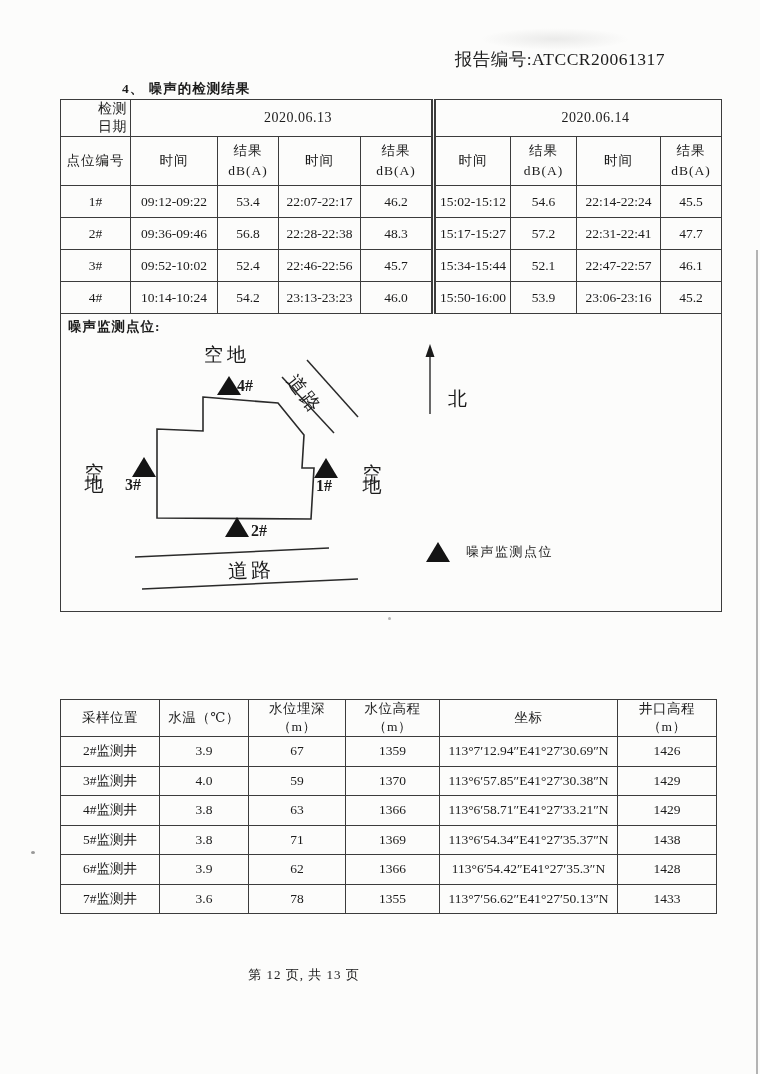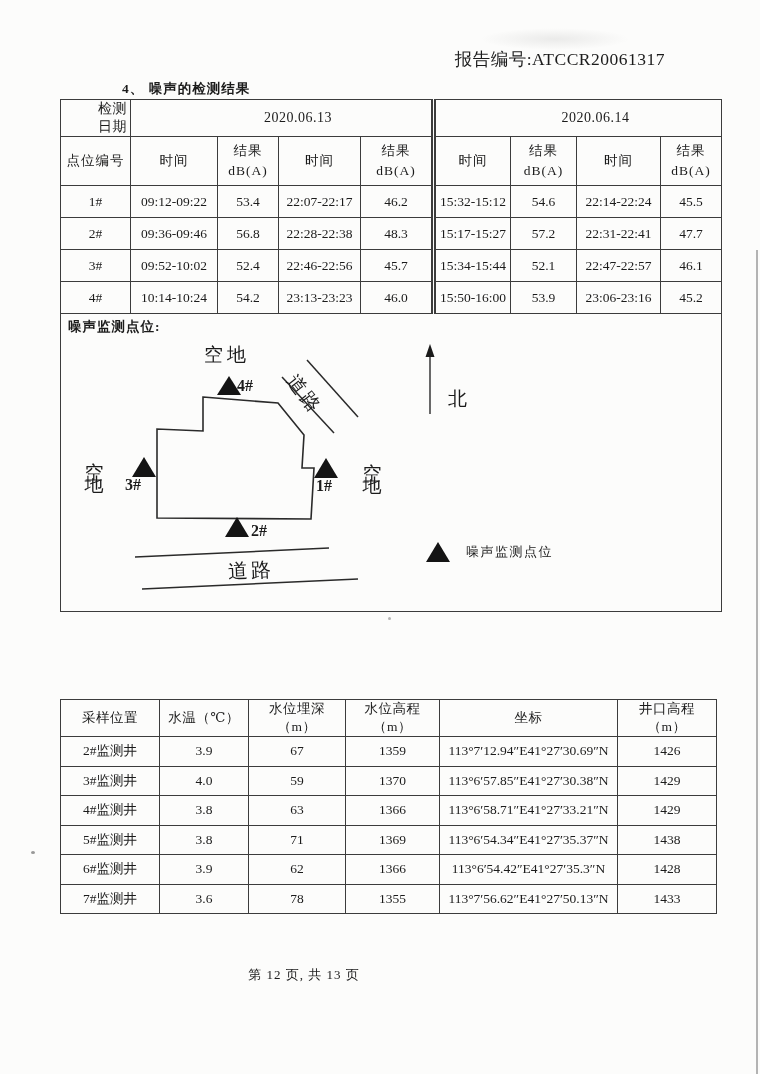--- a/index.html
+++ b/index.html
@@ -107,21 +107,21 @@
           <div>结果</div>
           <div>dB(A)</div>
         </td>
       </tr>
       <tr class="r-data">
         <td>1#</td>
         <td>09:12-09:22</td>
         <td>53.4</td>
         <td>22:07-22:17</td>
         <td>46.2</td>
-        <td class="grp2">15:32-15:12</td>
+        <td class="grp2">15:02-15:12</td>
         <td>54.6</td>
         <td>22:14-22:24</td>
         <td>45.5</td>
       </tr>
       <tr class="r-data">
         <td>2#</td>
         <td>09:36-09:46</td>
         <td>56.8</td>
         <td>22:28-22:38</td>
         <td>48.3</td>

